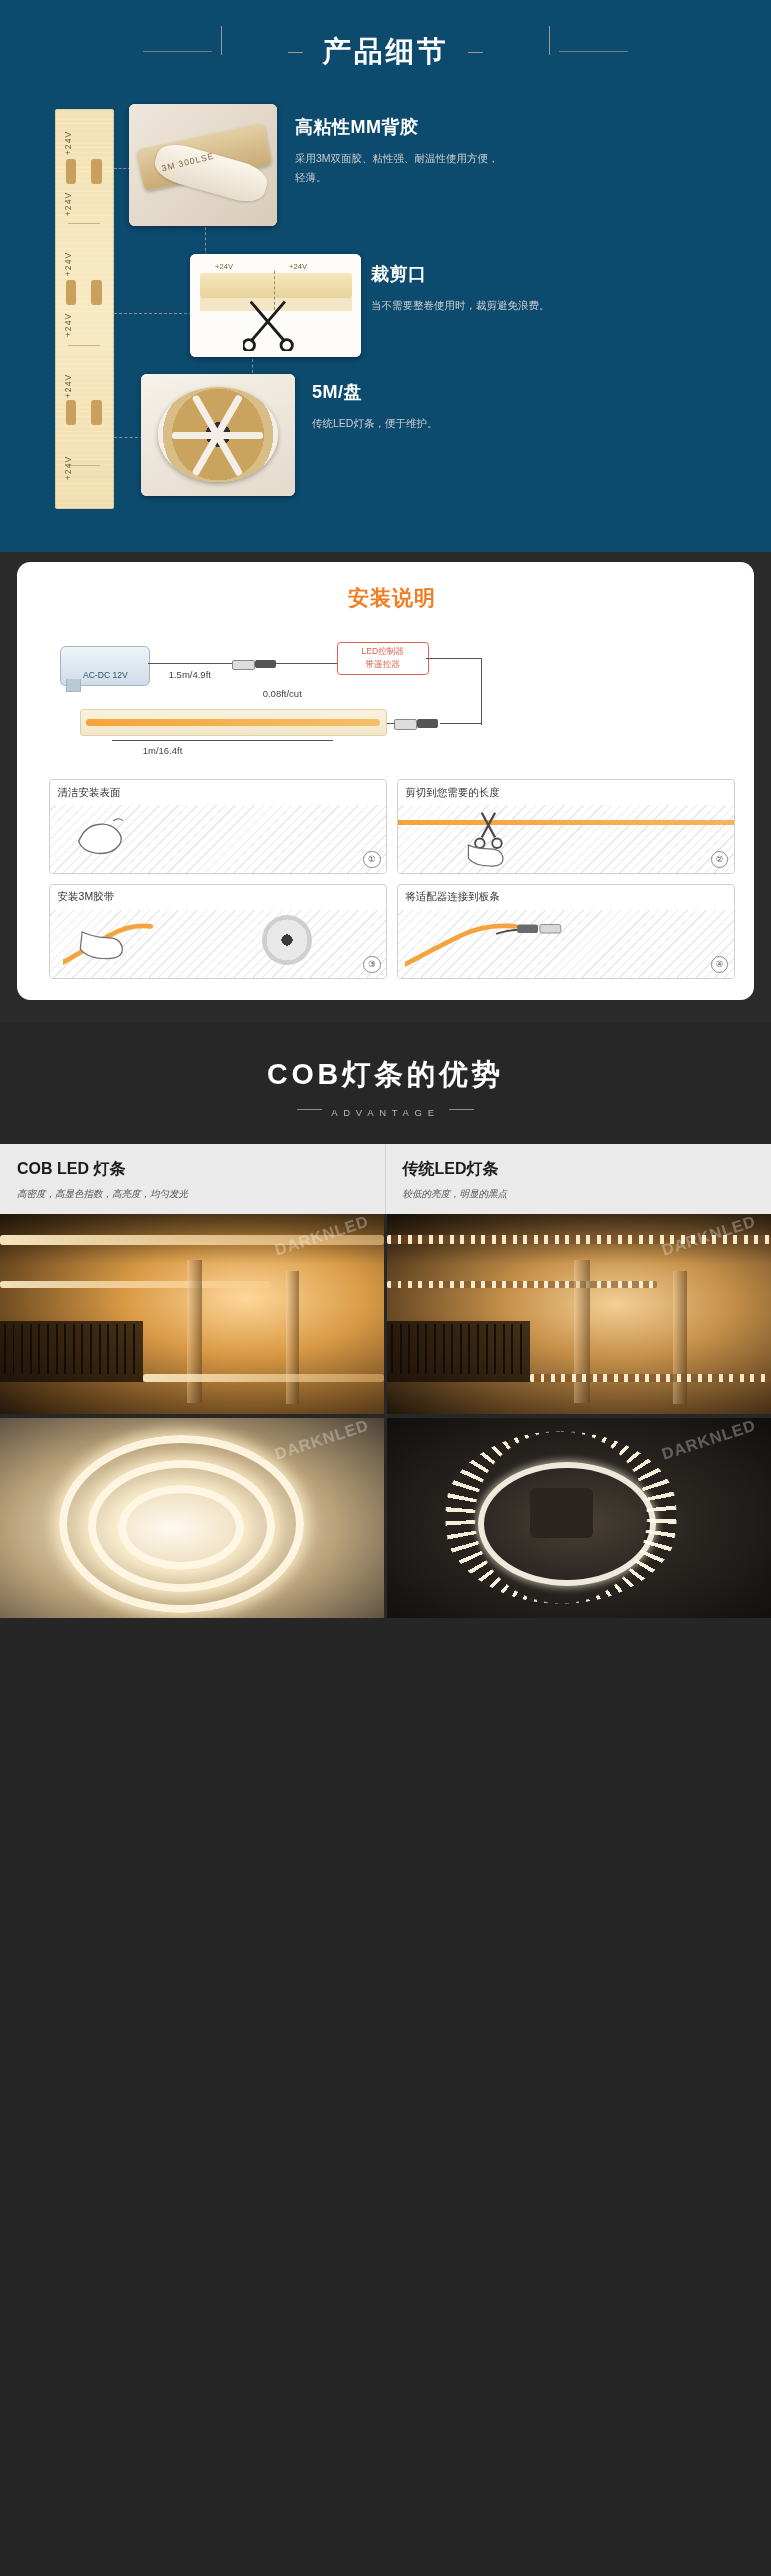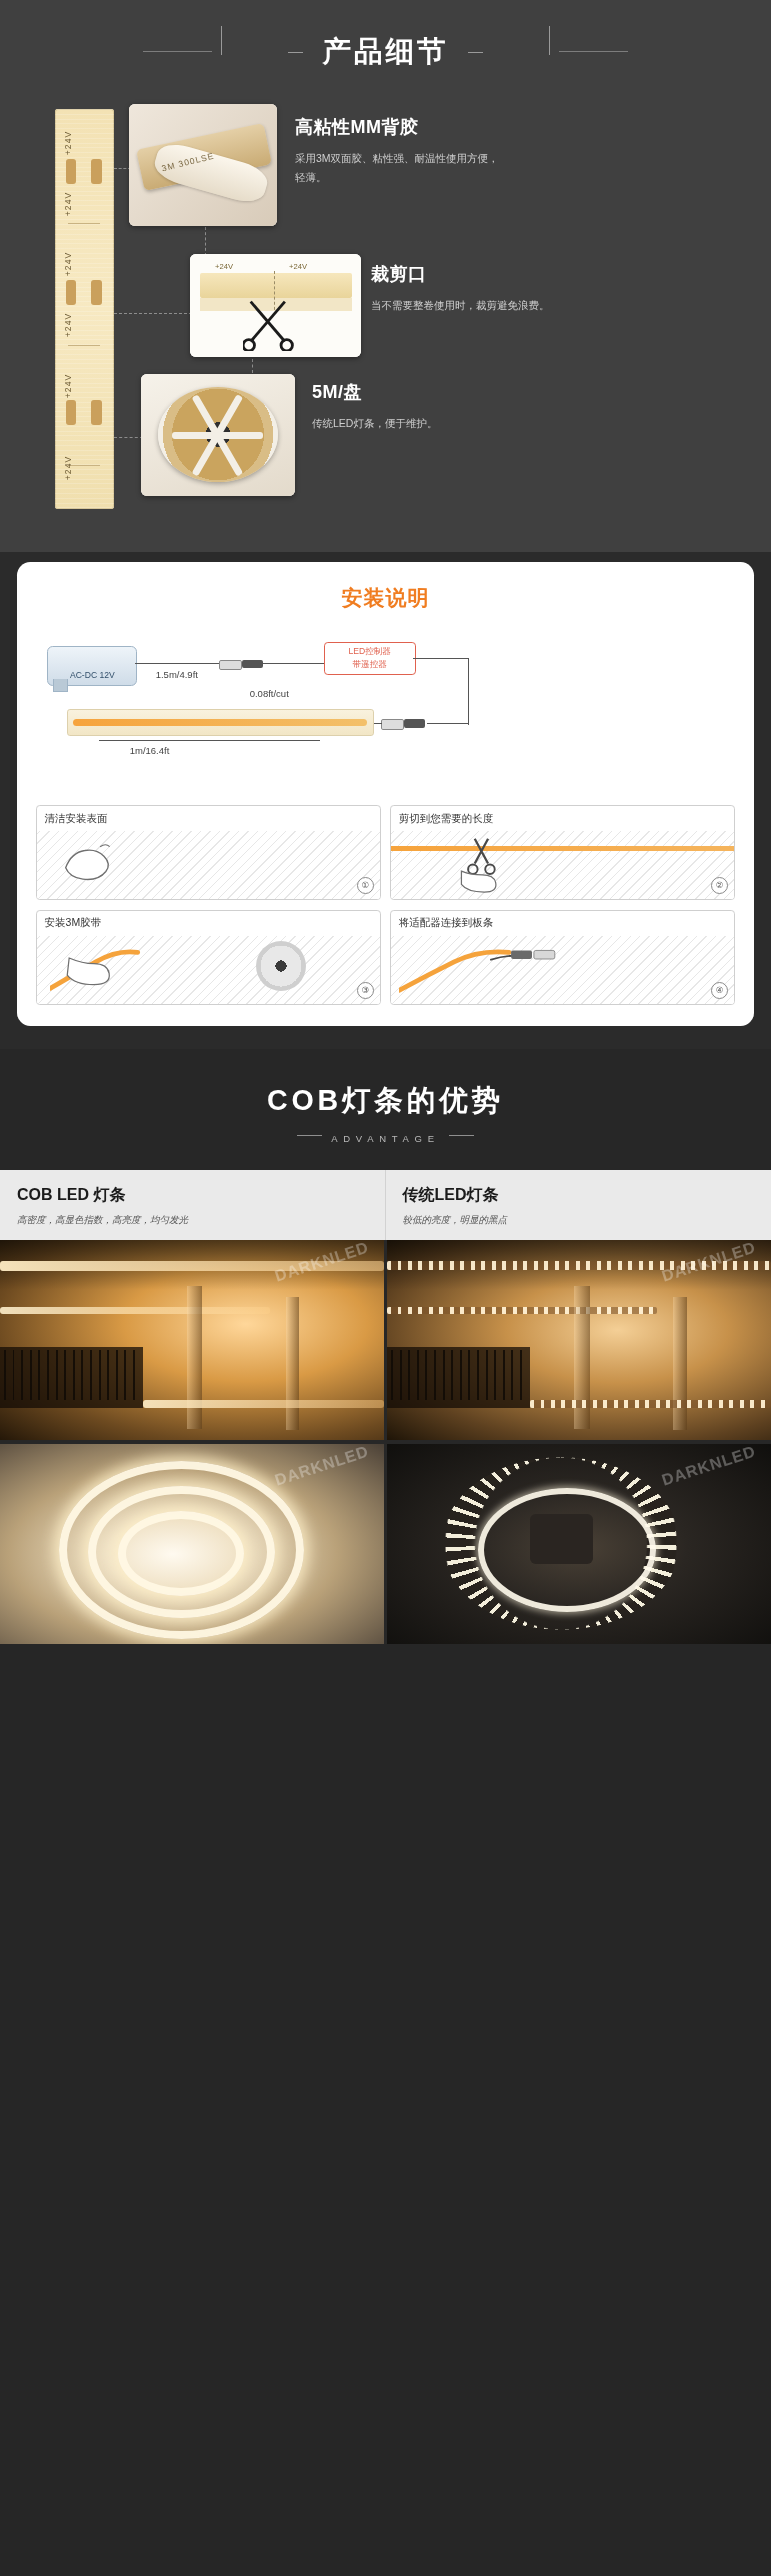--- a/index.html
+++ b/index.html
@@ -6,21 +6,21 @@
   body{
     width:771px;
     background:#262626;
     font-family:"Liberation Sans","DejaVu Sans",sans-serif;
     color:#ffffff;
     -webkit-font-smoothing:antialiased;
   }
   .page{width:771px;position:relative;overflow:hidden;}
 
   
-  .sec-details{background:#404040;padding:32px 0 25px 0;position:relative;}
+  .sec-details{background:#0c4a6e;padding:32px 0 25px 0;position:relative;}
   .title-wrap{text-align:center;position:relative;}
   .title-main{
     font-size:28.6px;font-weight:bold;letter-spacing:2.9px;color:#ffffff;display:inline-block;
     position:relative;padding:0 28.6px;
   }
   .title-main:before,.title-main:after{
     content:"";position:absolute;top:50%;width:15.2px;height:1px;background:#9a9a9a;
   }
   .title-main:before{left:-5.7px;}
   .title-main:after{right:-5.7px;}
@@ -112,21 +112,21 @@
   .reel-bg{position:absolute;inset:0;background:linear-gradient(160deg,#f6f2ea,#e3dacb);}
   .reel{
     position:absolute;left:17px;top:13.3px;width:120px;height:95px;border-radius:50%;
     background:radial-gradient(circle at 50% 50%,#2e2e2e 0 16%,#caa45e 16% 60%,#d9bd86 60% 72%,#f3efe6 72% 100%);
     box-shadow:0 1.9px 5.7px rgba(0,0,0,.3);
   }
   .reel-spoke{position:absolute;left:50%;top:50%;width:91px;height:6.7px;background:#f3efe6;transform-origin:center;margin-left:-46px;margin-top:-2.9px;border-radius:2.9px;}
 
   
   .sec-install{padding:9.5px 17px 23px 17px;background:#2b2b2b;}
-  .install-card{background:#ffffff;border-radius:13.3px;padding:17px 19px 21px 19px;color:#333;}
+  .install-card{background:#ffffff;border-radius:13.3px;padding:17px 19px 21px 32px;color:#333;}
   .install-title{
     text-align:center;color:#f07d21;font-size:21px;font-weight:bold;margin:5.7px 0 17px 0;letter-spacing:1px;
   }
   .diagram{position:relative;height:145px;margin:0 5.7px;}
   .adapter{
     position:absolute;left:5.7px;top:17px;width:88px;height:38px;border-radius:5.7px;
     background:linear-gradient(180deg,#eef4f9,#cfdce8);border:1px solid #9fb4c6;
   }
   .adapter span{display:block;text-align:center;font-size:8.6px;color:#33506b;margin-top:23px;}
   .plug{position:absolute;left:11.4px;top:50px;width:13.3px;height:11.4px;background:#b9c9d6;border:1px solid #9fb4c6;border-top:none;}
@@ -141,21 +141,21 @@
   .dimlabel{position:absolute;font-size:9.5px;color:#444;}
   .striplong{
     position:absolute;left:25px;top:80px;width:305px;height:25px;border-radius:2.9px;
     background:linear-gradient(180deg,#f9f2de,#f2e6c6);border:1px solid #ddd0ac;
   }
   .striplong:after{
     content:"";position:absolute;left:5.7px;top:8.6px;right:5.7px;height:7.6px;border-radius:3.8px;
     background:linear-gradient(90deg,#f6a33c,#f3c06a);
   }
 
-  .steps{display:grid;grid-template-columns:1fr 1fr;gap:9.5px;margin-top:31px;}
+  .steps{display:grid;grid-template-columns:1fr 1fr;gap:9.5px;margin-top:5px;}
   .step{border:1px solid #cfcfcf;border-radius:3.8px;overflow:hidden;background:#fff;height:93px;position:relative;}
   .step-h{font-size:10.5px;color:#333;padding:5.7px 7.6px;border-bottom:1px solid #e3e3e3;}
   .step-art{position:absolute;left:0;right:0;top:25px;bottom:0;background:
      repeating-linear-gradient(-45deg,#e7e7e7 0 1px,#ffffff 1px 6.7px);}
   .step-num{
     position:absolute;right:5.7px;bottom:4.8px;width:15.2px;height:15.2px;border-radius:50%;
     border:1px solid #8a8a8a;color:#555;font-size:8.6px;text-align:center;line-height:15.2px;background:#fff;
   }
   .orange-line{position:absolute;height:4.8px;border-radius:2.9px;background:linear-gradient(90deg,#f6a33c,#f5b45c);}
 

